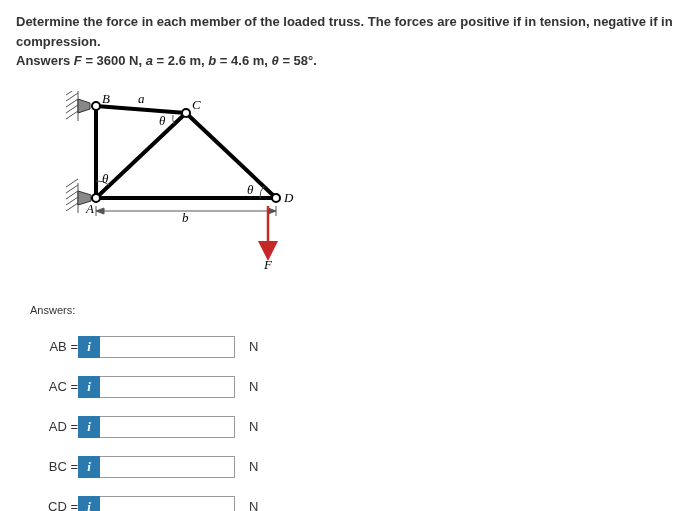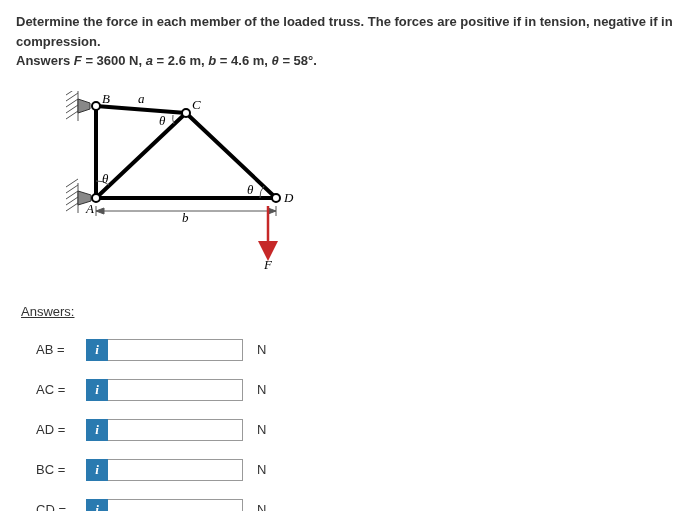--- a/index.html
+++ b/index.html
@@ -17,35 +17,33 @@
     }
     .problem-text {
       line-height: 1.5;
       margin-bottom: 20px;
       font-weight: bold;
     }
     .diagram-container {
       margin: 10px 0 20px 30px;
     }
     .answers-label {
-      margin: 15px 0 20px 5px;
-      font-size: 13px;
-      text-decoration: underline;
+      margin: 15px 0 20px 14px;
+      font-size: 11px;
     }
     .answer-row {
       display: flex;
       align-items: center;
       margin-bottom: 18px;
       margin-left: 20px;
     }
     .answer-label {
       width: 42px;
-      text-align: left;
-      font-size: 13px;
-      margin-right: 8px;
+      text-align: right;
+      font-size: 13px;
     }
     .info-icon {
       width: 22px;
       height: 22px;
       background: #2a7ab0;
       color: #fff;
       display: flex;
       align-items: center;
       justify-content: center;
       font-family: Georgia, serif;

